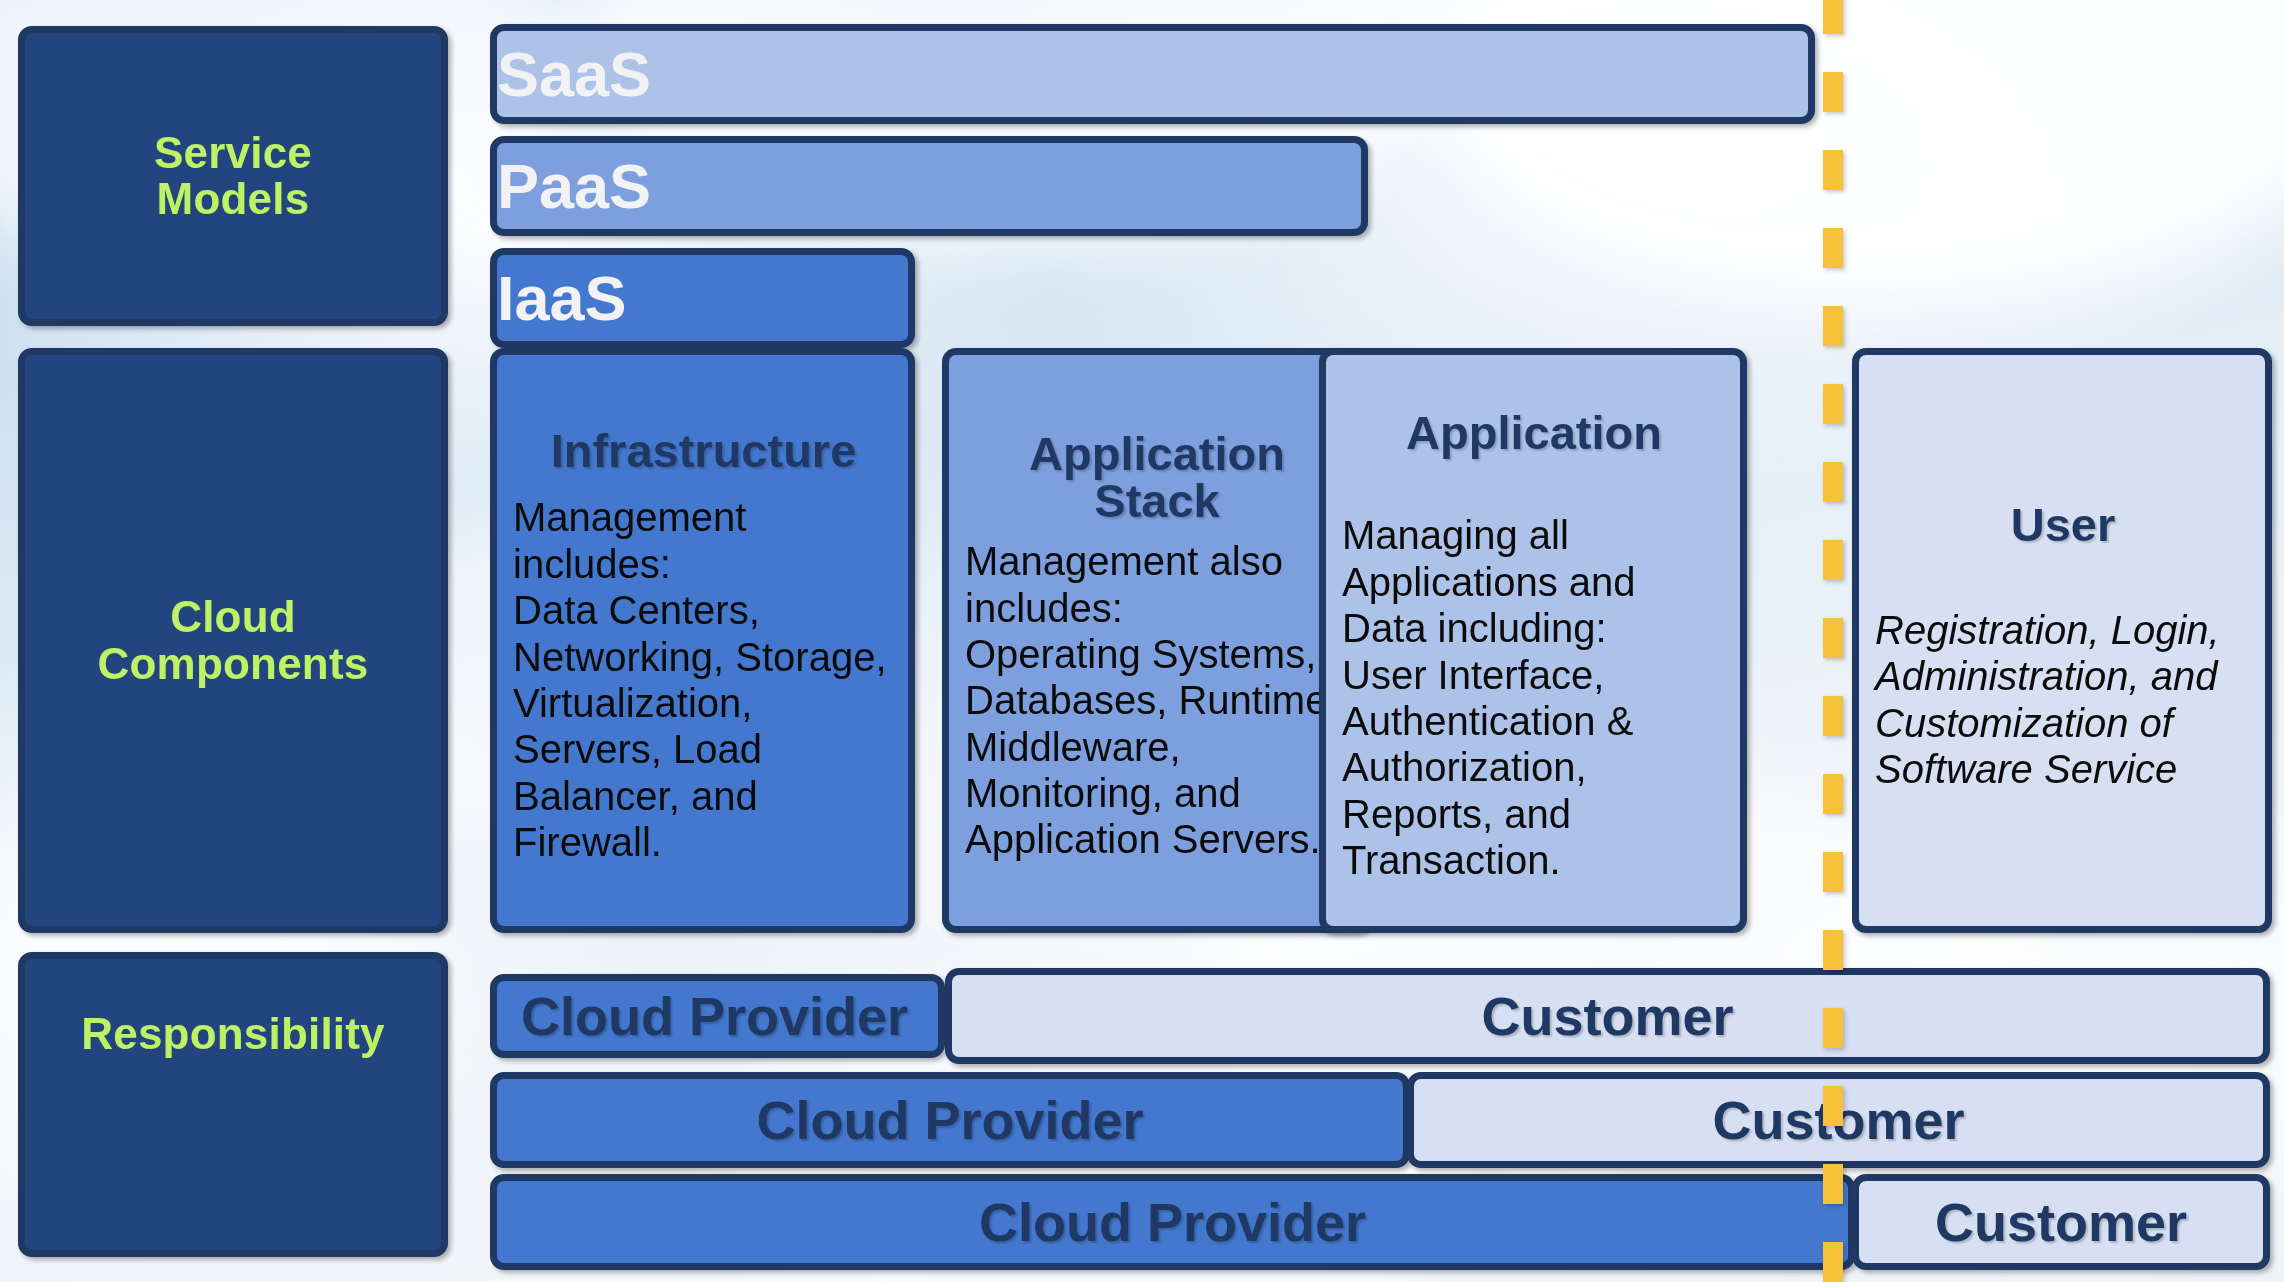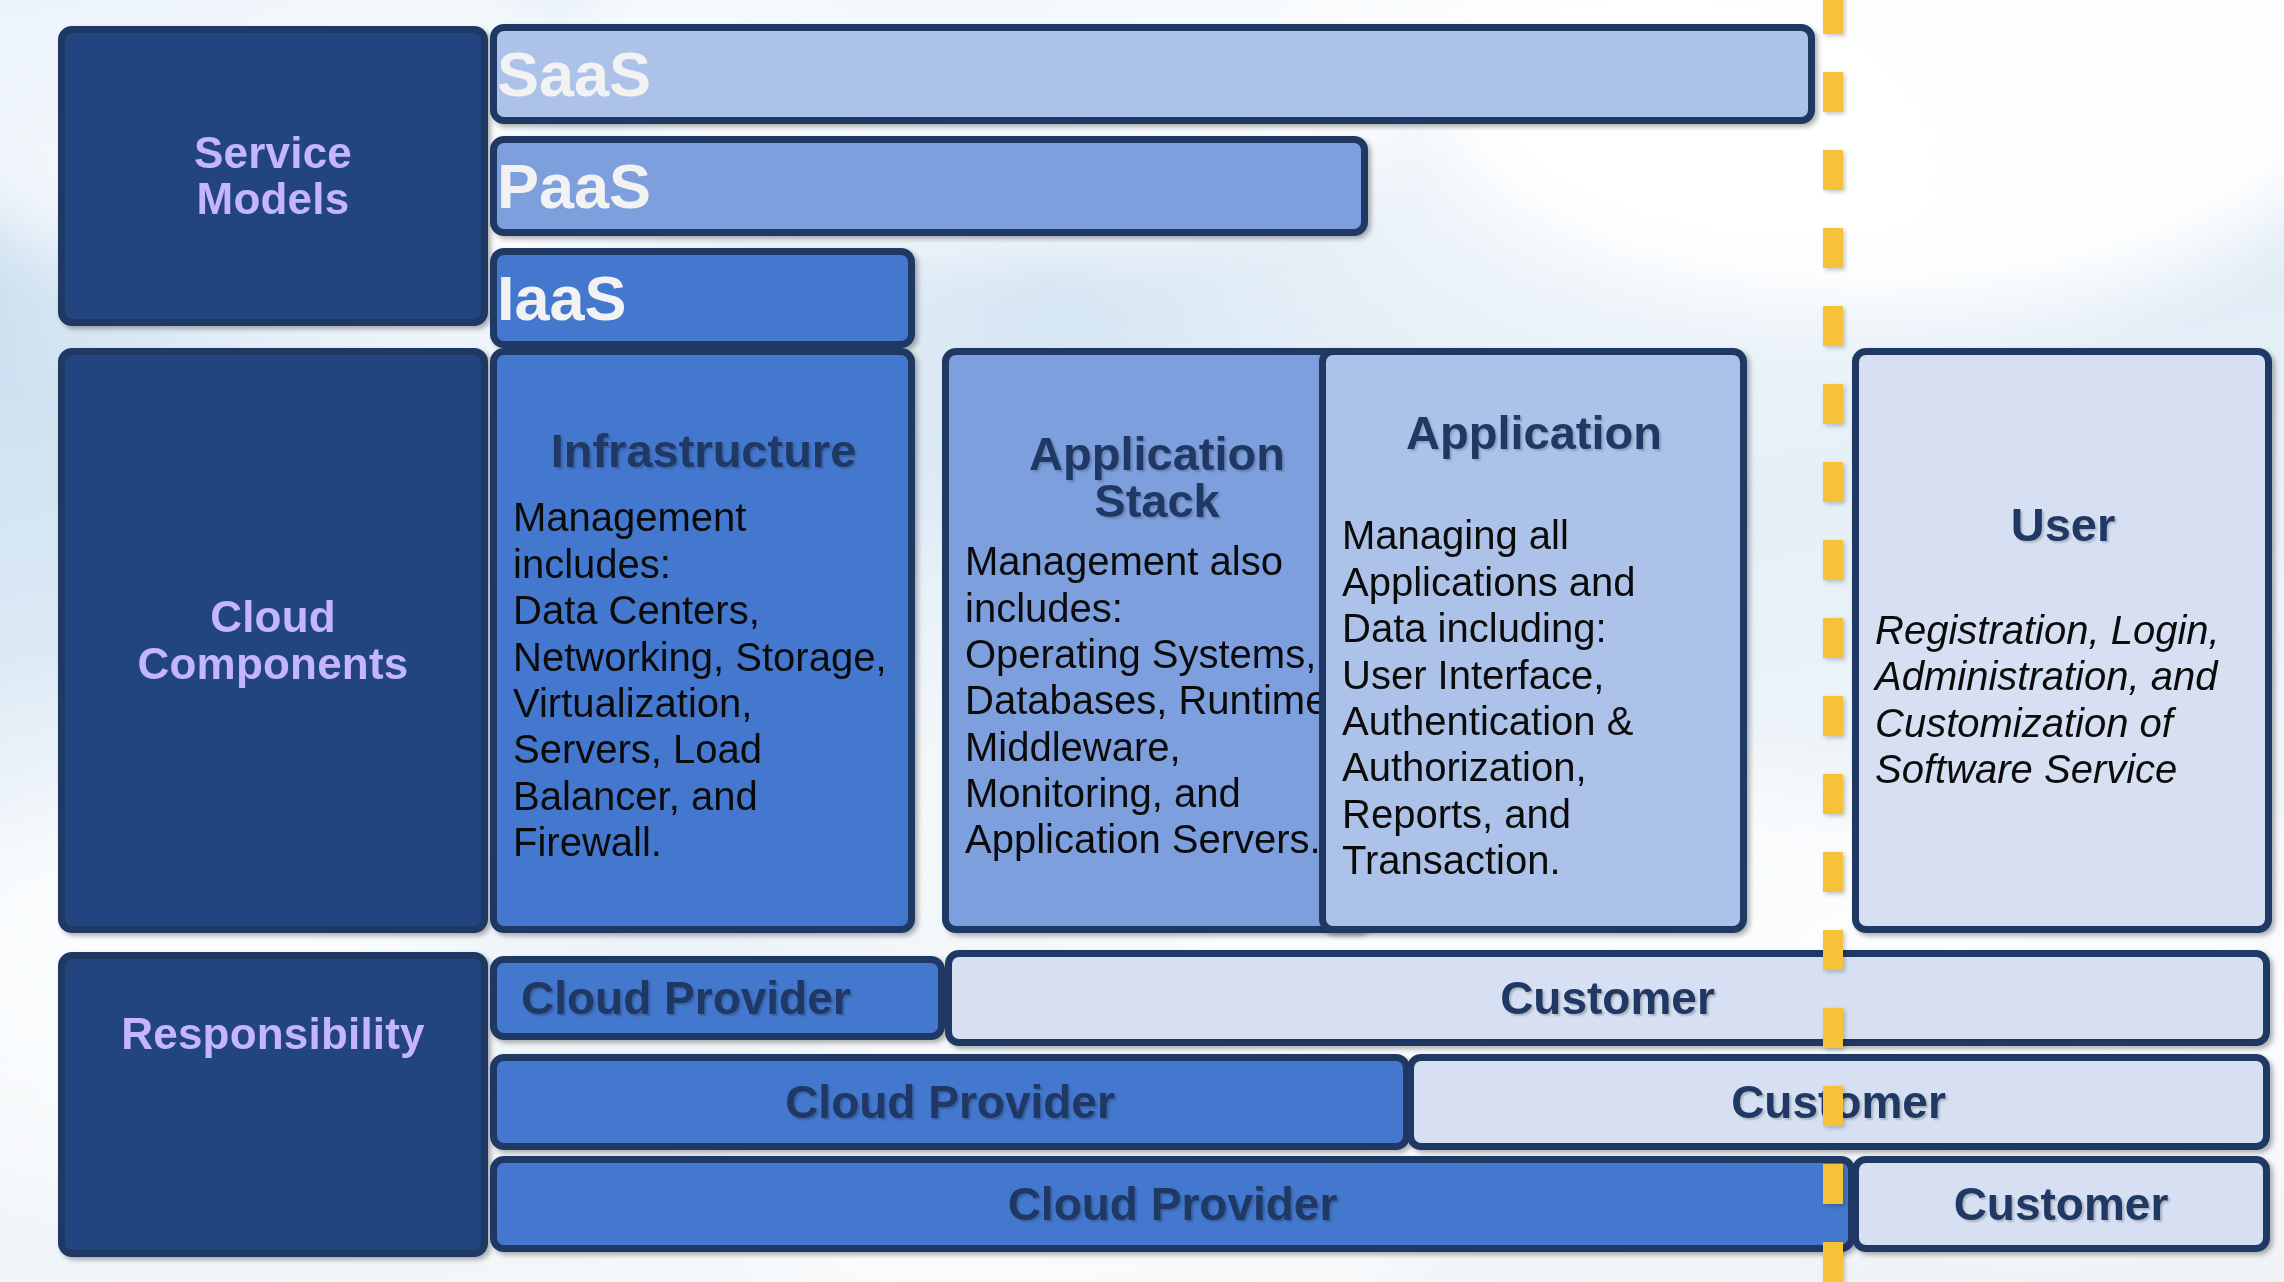--- a/index.html
+++ b/index.html
@@ -34,29 +34,28 @@
     position: absolute;
     box-sizing: border-box;
     border: 7px solid #1f3864;
     border-radius: 14px;
     display: flex;
     box-shadow: 3px 3px 5px rgba(0,0,0,0.30);
     justify-content: center;
   }
   .lbl {
     background: #22457f;
-    color: #c4b5fd;
+    color: #bef264;
     align-items: center;
     justify-content: center;
     text-align: center;
     font-weight: bold;
     font-size: 44px;
     line-height: 1.05;
     letter-spacing: .2px;
-    margin-left: 40px;
   }
   .bar {
     align-items: center;
     color: #f2f2f2;
     font-weight: bold;
     font-size: 63px;
     justify-content: flex-start;
   }
   .bar.saas { background: #adc2e8; }
   .bar.paas { background: #7d9fdd; }
@@ -85,23 +84,24 @@
   }
   .col.c-infra { background: #4478ce; }
   .col.c-stack { background: #7d9fdd; }
   .col.c-app   { background: #adc2e8; }
   .col.c-user  { background: #d6e0f2; }
 
   .resp {
     align-items: center;
     justify-content: center;
     font-weight: bold;
-    font-size: 46px;
+    font-size: 54px;
     color: #1f3864;
     text-shadow: 2px 2px 2px rgba(0,0,0,0.20);
+    margin-top: 18px;
   }
   .resp.provider { background: #4478ce; }
   .resp.customer { background: #d6e0f2; }
 
   .dashline {
     position: absolute;
     width: 20px;
     pointer-events: none;
     background: repeating-linear-gradient(
       to bottom,

